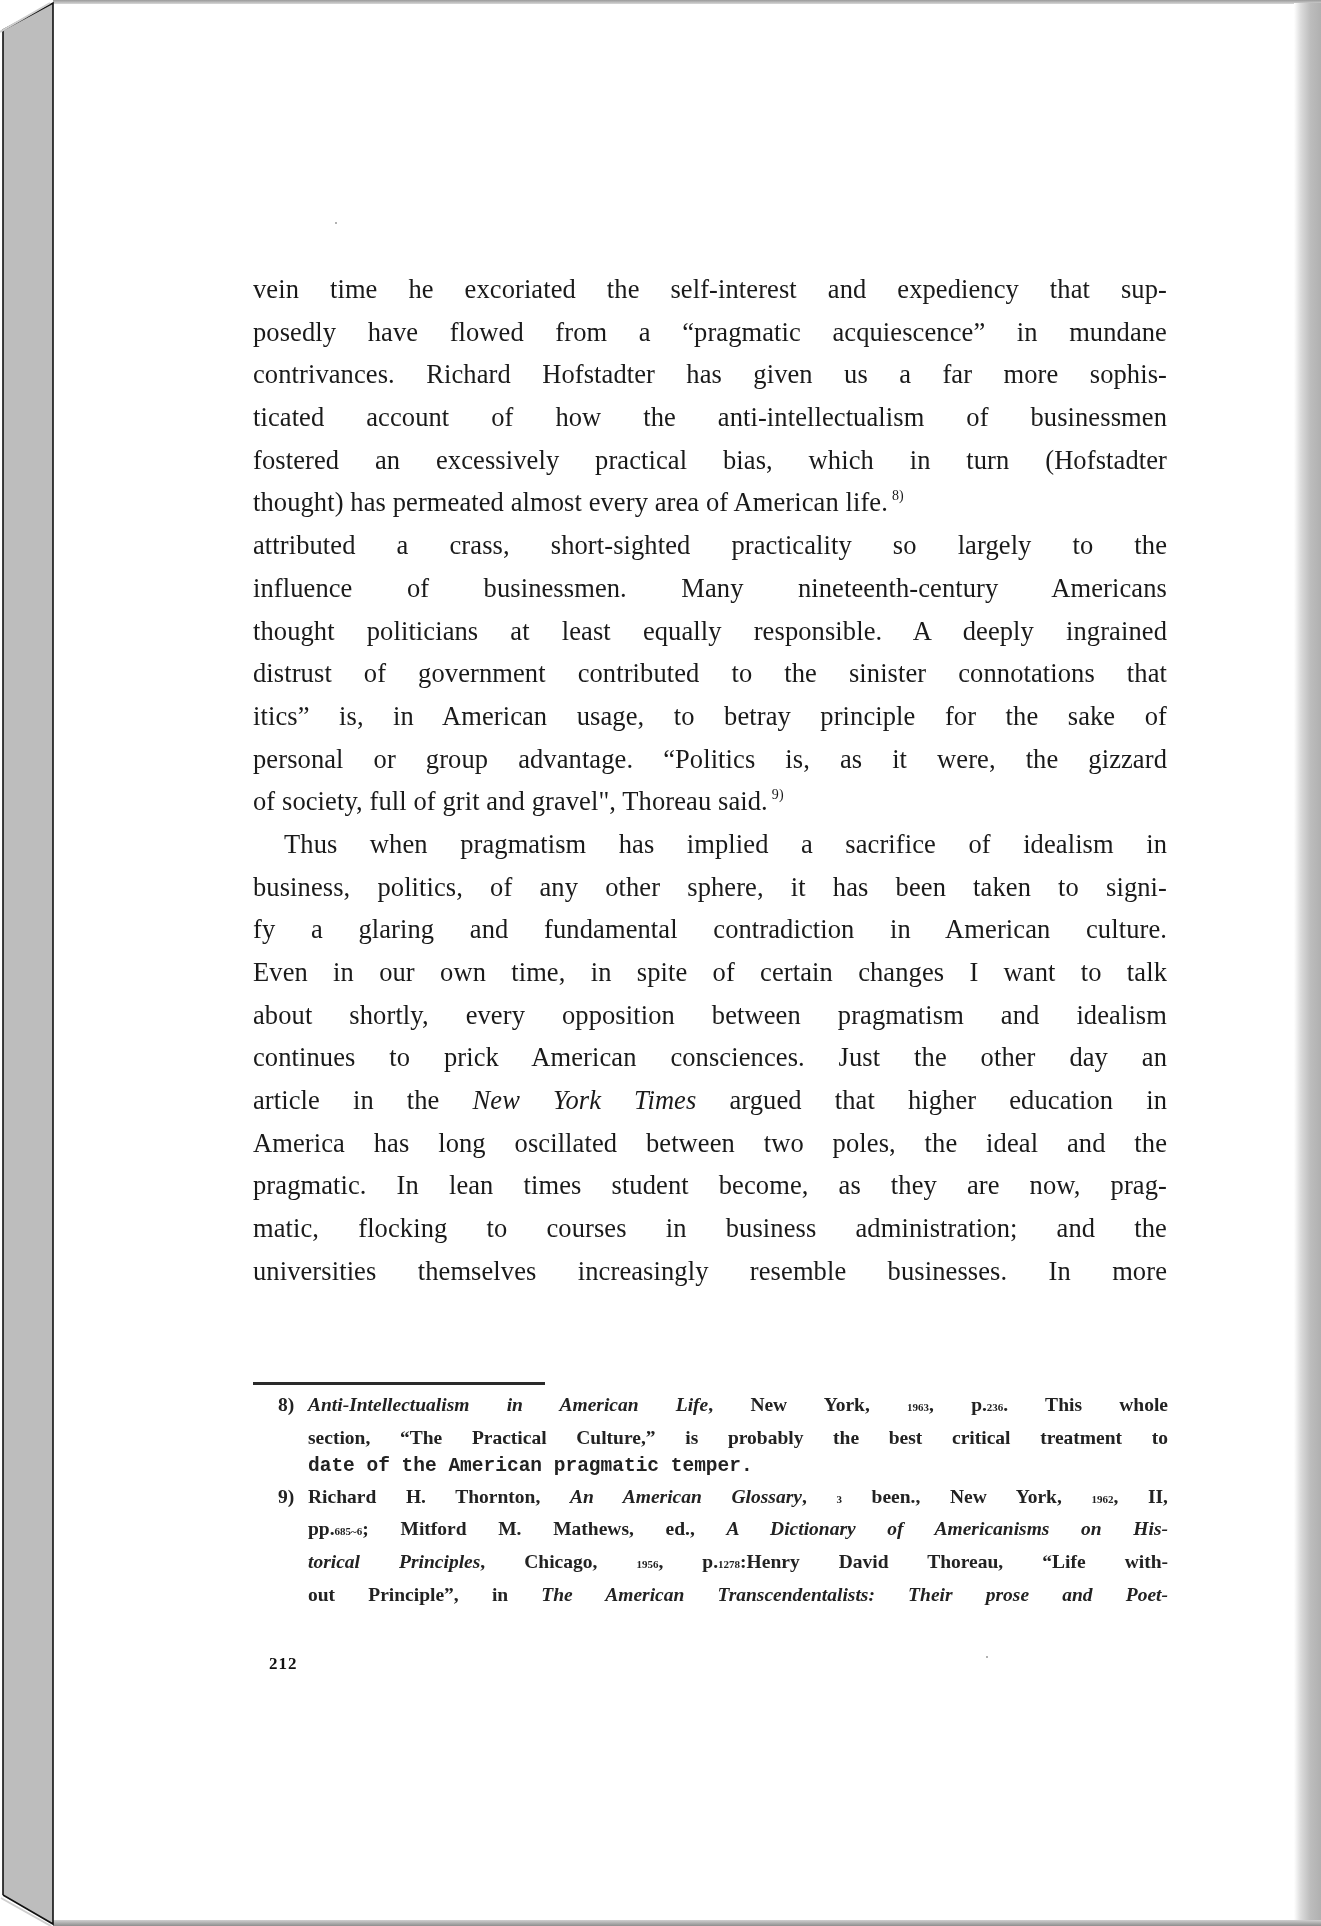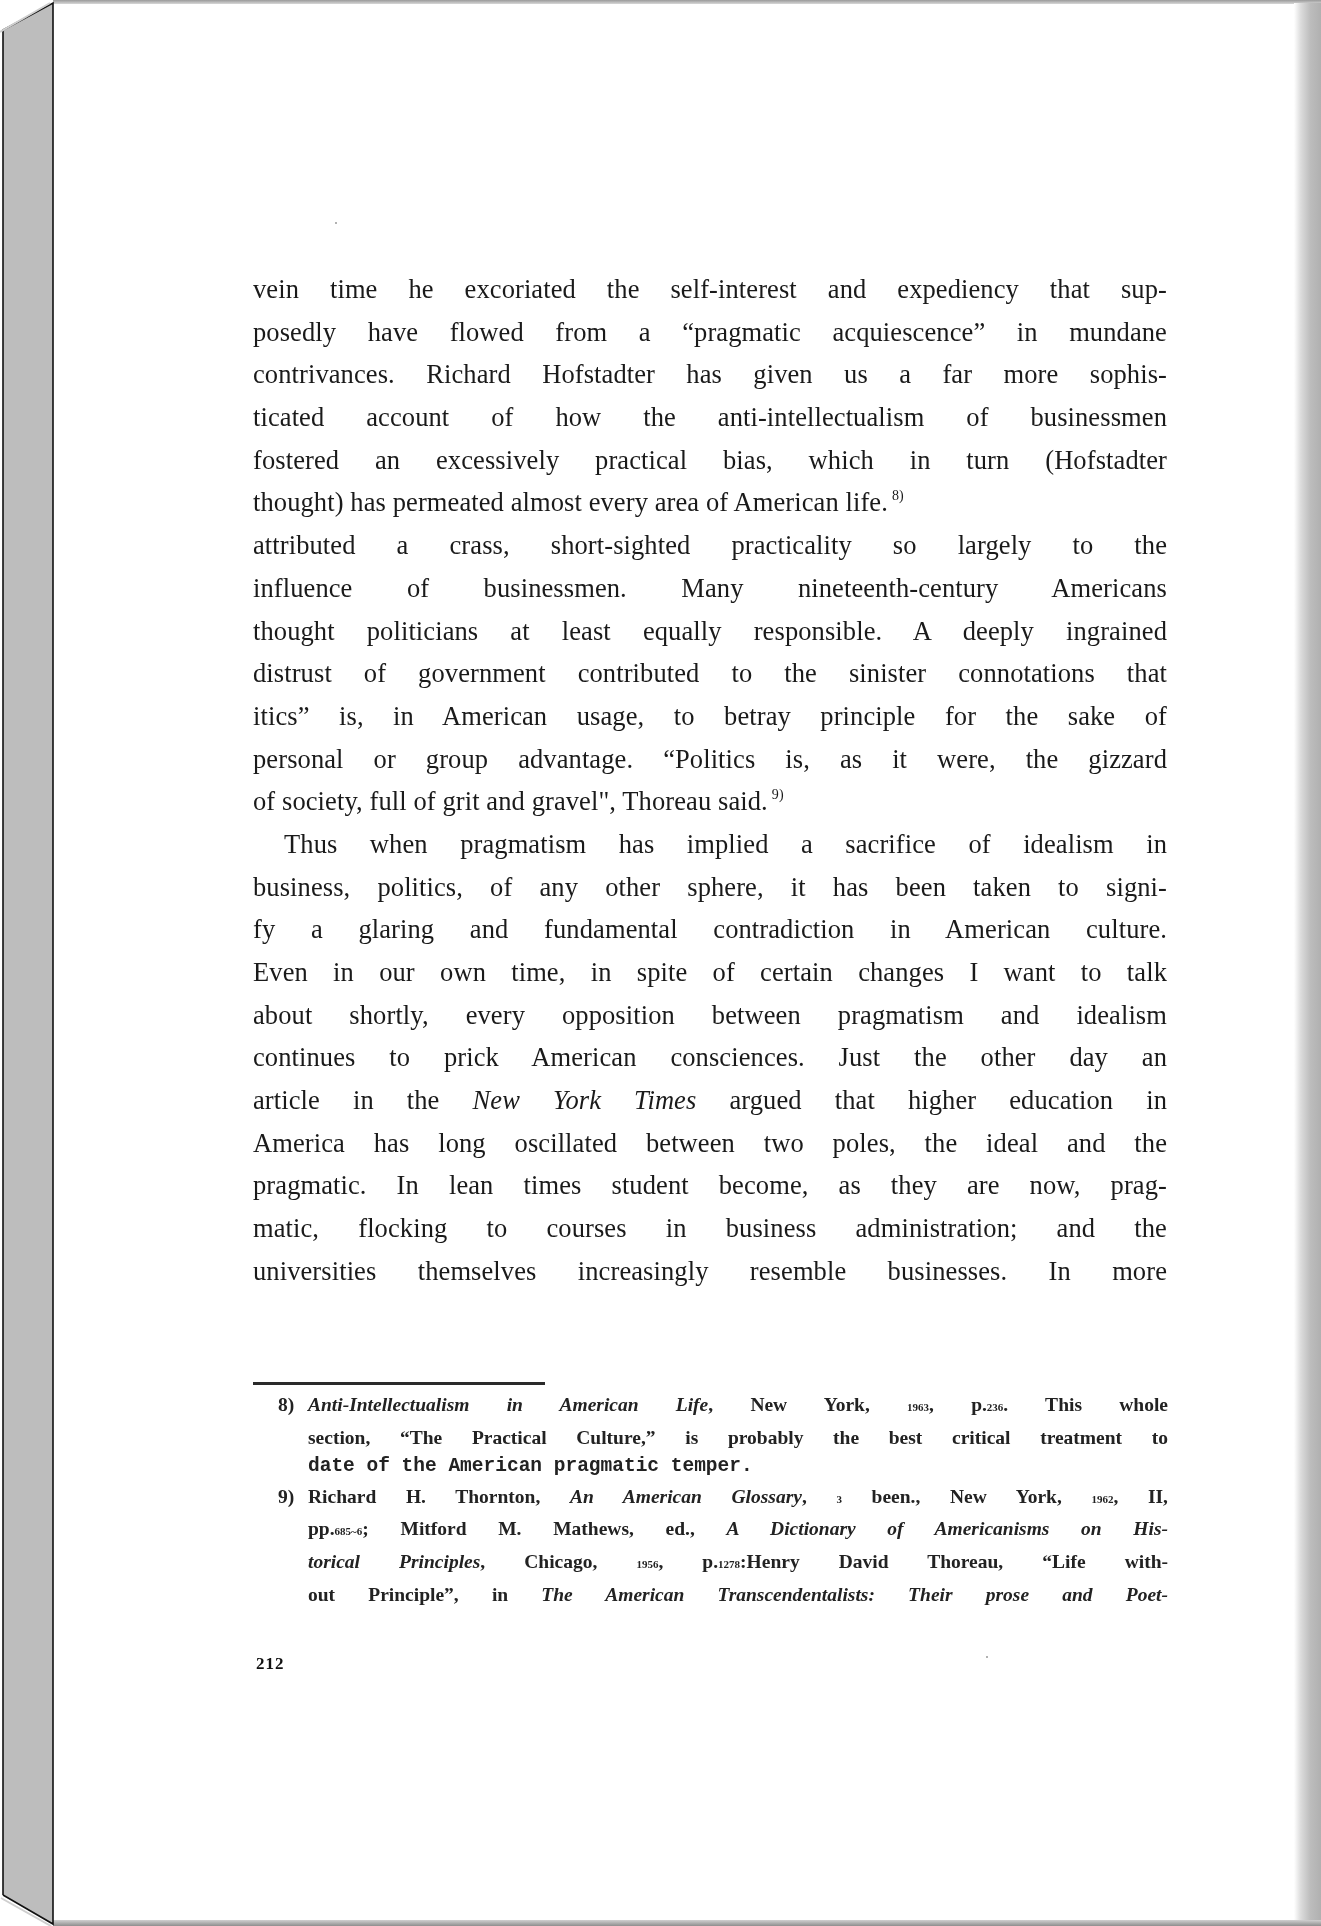--- a/index.html
+++ b/index.html
@@ -94,21 +94,21 @@
     white-space: nowrap;
     text-align: justify;
     text-align-last: justify;
   }
   .fn .fl.last { text-align-last: left; font-family: Liberation Mono, monospace; }
   .num-small { font-size: 11px; }
 
   
   .page-number {
     position: absolute;
-    left: 256px; top: 1654px;
+    left: 269px; top: 1654px;
     font-size: 17px;
     font-weight: bold;
     letter-spacing: 1px;
     color: #111;
   }
   .speck {
     position: absolute; width: 2px; height: 2px; background: #999; border-radius: 1px;
   }
 </style>
 </head>

